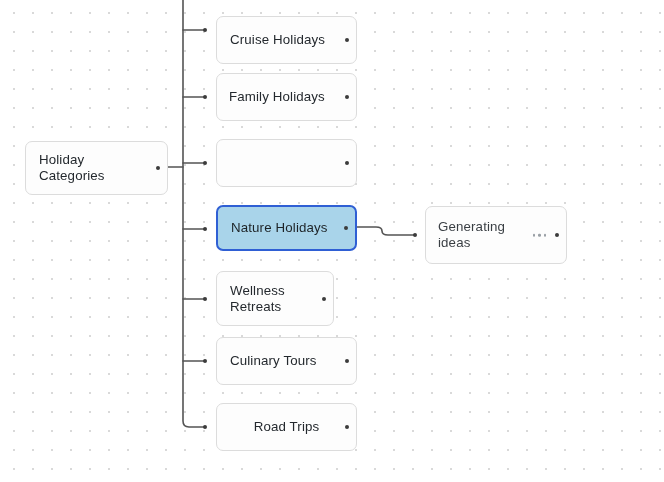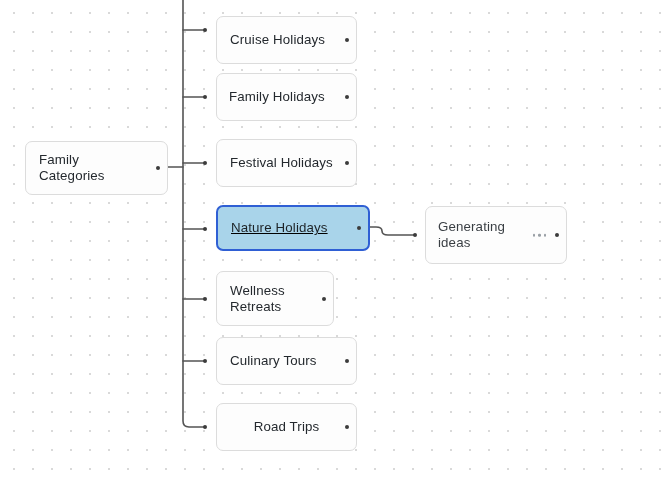--- a/index.html
+++ b/index.html
@@ -106,37 +106,36 @@
         <path d="M 183 163 L 205 163"></path>
         <path d="M 183 229 L 205 229"></path>
         <path d="M 183 299 L 205 299"></path>
         <path d="M 183 361 L 205 361"></path>
         <path d="M 350 227 L 376 227 Q 382 227 382 231 L 382 231 Q 382 235 388 235 L 415 235"></path>
       </g>
   </svg>
 
   <div id="nodes-layer">
       <div class="node" style="left: 25px; top: 141px; width: 143px; height: 54px;">
-        <div class="node-label">Family
+        <div class="node-label">Holiday
 Categories</div>
         <div class="port right"></div>
       </div>
       <div class="node" style="left: 216px; top: 6px; width: 141px; height: 48px; margin-top: 10px;">
         <div class="node-label">Cruise Holidays</div>
         <div class="port right"></div>
       </div>
       <div class="node" style="left: 216px; top: 73px; width: 141px; height: 48px; padding-left: 12px;">
         <div class="node-label">Family Holidays</div>
         <div class="port right"></div>
       </div>
       <div class="node" style="left: 216px; top: 139px; width: 141px; height: 48px;">
-        <div class="node-label">Festival Holidays</div>
         <div class="port right"></div>
       </div>
-      <div class="node selected" style="left: 216px; top: 205px; width: 154px; height: 46px; text-decoration: underline;">
+      <div class="node selected" style="left: 216px; top: 205px; width: 141px; height: 46px;">
         <div class="node-label">Nature Holidays</div>
         <div class="port right"></div>
       </div>
       <div class="node" style="left: 216px; top: 271px; width: 118px; height: 55px;">
         <div class="node-label">Wellness
 Retreats</div>
         <div class="port right"></div>
       </div>
       <div class="node" style="left: 216px; top: 337px; width: 141px; height: 48px;">
         <div class="node-label">Culinary Tours</div>

